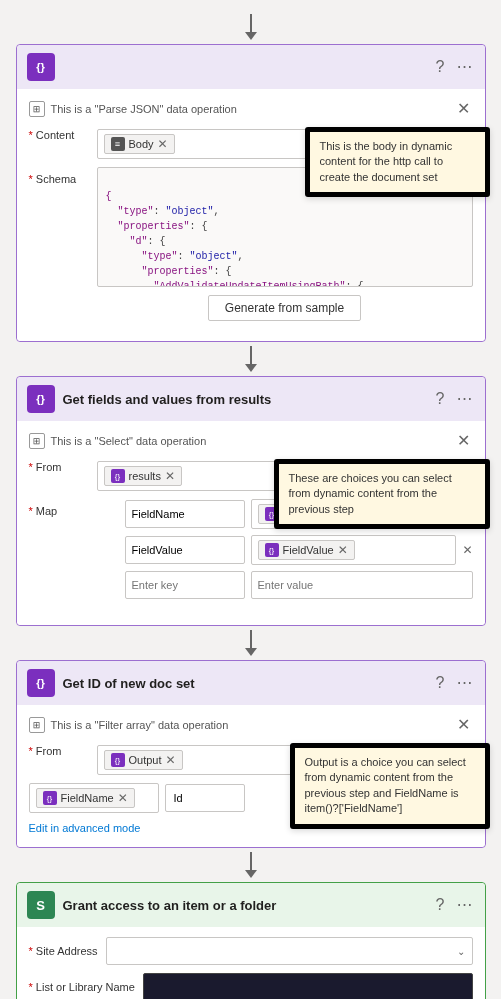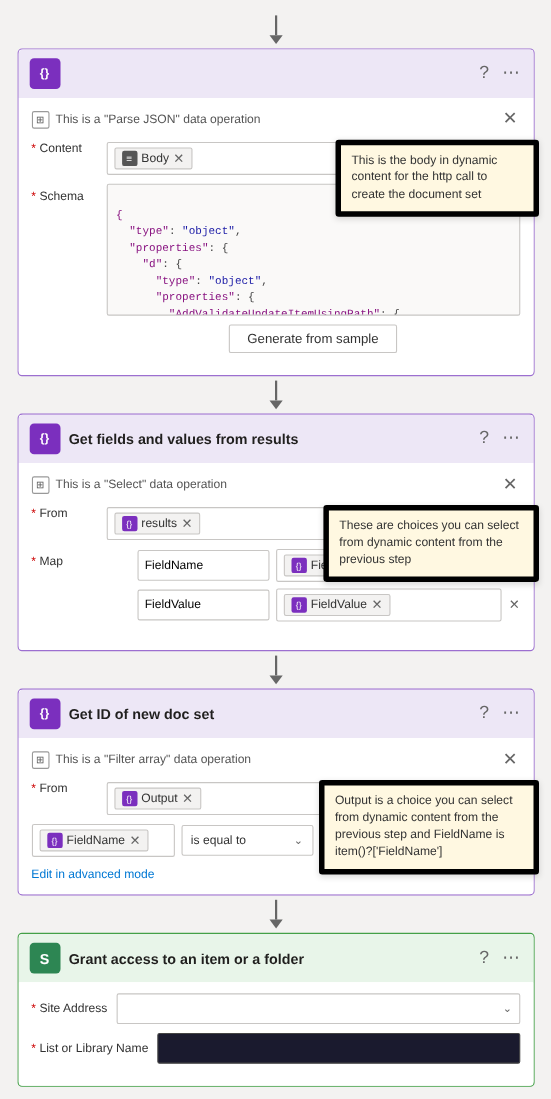--- a/index.html
+++ b/index.html
@@ -432,21 +432,21 @@
         <span class="icon-btn">⋯</span>
       </div>
     </div>
     <div class="card-body" style="position:relative;">
       <div class="operation-label">
         <div class="op-icon">⊞</div>
         <span>This is a "Select" data operation</span>
         <span class="icon-btn" style="margin-left:auto;">✕</span>
       </div>
 
-      <div class="tooltip-box" style="top:38px;right:-5px;width:196px;">
+      <div class="tooltip-box" style="top:38px;right:-5px;width:216px;">
         <span>These are choices you can select from dynamic content from the previous step</span>
       </div>
 
       <div class="field-row">
         <span class="field-label required">From</span>
         <div class="tag-input">
           <div class="tag">
             <div class="tag-icon" style="background:#7b2fbe;font-size:8px;">{}</div>
             <span>results</span>
             <span class="tag-close">✕</span>
@@ -476,20 +476,24 @@
             <div class="tag-input" style="flex:1;">
               <div class="tag">
                 <div class="tag-icon" style="background:#7b2fbe;font-size:8px;">{}</div>
                 <span>FieldValue</span>
                 <span class="tag-close">✕</span>
               </div>
             </div>
             <span class="map-close">✕</span>
           </div>
 
+          <div class="map-row">
+            <input class="map-key-input" type="text" placeholder="Enter key" style="">
+            <input class="placeholder-input" type="text" placeholder="Enter value" style="">
+          </div>
         </div>
       </div>
     </div>
   </div>
 
   <div class="arrow-connector">
     <div class="arrow-line"></div>
     <div class="arrow-head"></div>
   </div>
 
@@ -527,24 +531,20 @@
       </div>
 
       <div class="filter-row">
         <div class="tag-input" style="flex:1;max-width:130px;">
           <div class="tag">
             <div class="tag-icon" style="background:#7b2fbe;font-size:8px;">{}</div>
             <span>FieldName</span>
             <span class="tag-close">✕</span>
           </div>
         </div>
-        <div class="dropdown" style="min-width:120px;">
-          <span>is equal to</span>
-          <span class="dropdown-chevron">⌄</span>
-        </div>
         <input class="text-input" type="text" value="Id" style="max-width: 80px;">
       </div>
 
       <div style="margin-top:3px;">
         <a class="adv-link">Edit in advanced mode</a>
       </div>
     </div>
   </div>
 
   <div class="arrow-connector">

